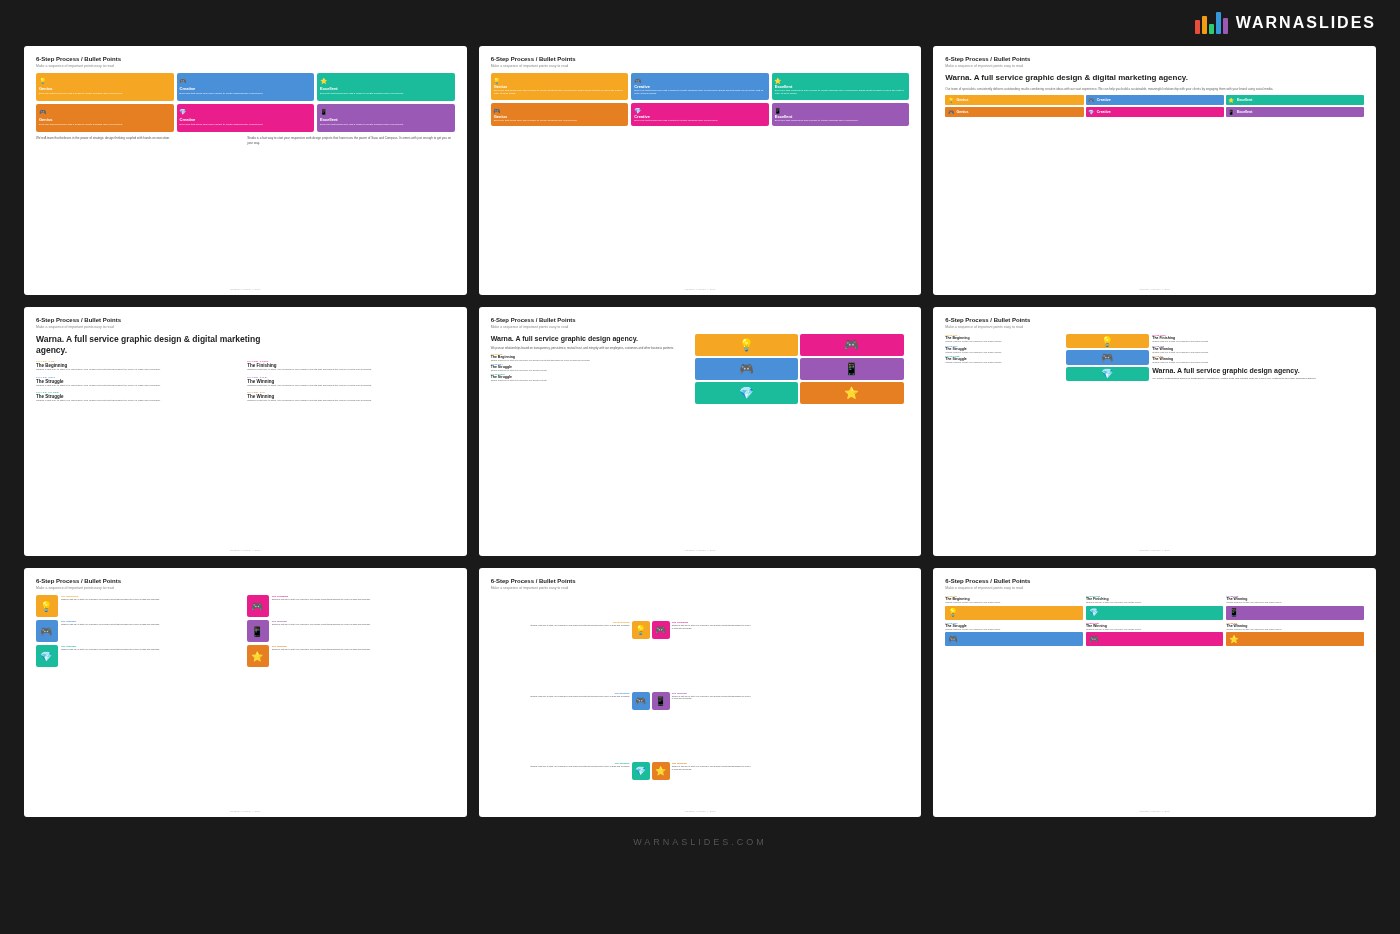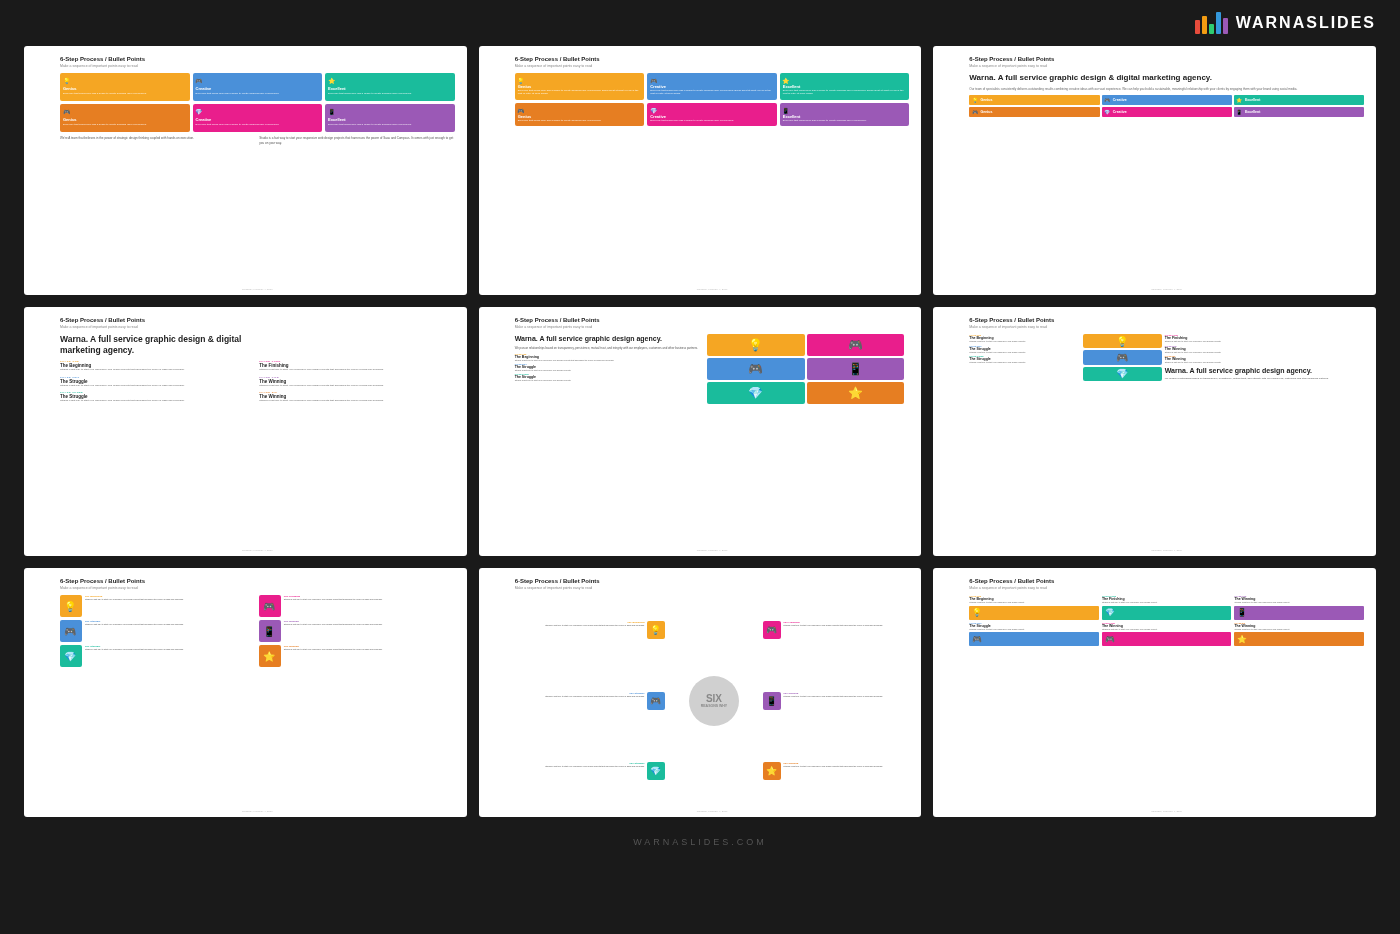--- a/index.html
+++ b/index.html
@@ -52,21 +52,20 @@
       padding: 0 24px 20px 24px;
     }
 
     .slide-card {
       background: white;
       border-radius: 3px;
       overflow: hidden;
       aspect-ratio: 16/9;
       position: relative;
       cursor: pointer;
-      padding-left: 24px;
     }
 
     .slide-inner {
       width: 100%;
       height: 100%;
       padding: 10px 12px 8px;
       position: relative;
       overflow: hidden;
     }
 
@@ -513,26 +512,20 @@
           </div>
           <div style="display:flex;gap:2px;align-items:flex-start;justify-content:flex-end;">
             <div>
               <div style="font-size:2.5px;color:#1abc9c;font-weight:700;text-align:right;">The Struggle</div>
               <div style="font-size:2px;color:#555;line-height:1.3;text-align:right;">Studios a fast way to start your responsive web design projects that harnesses the power of Sass and Compass.</div>
             </div>
             <div style="background:#1abc9c;width:18px;height:18px;border-radius:2px;display:flex;align-items:center;justify-content:center;font-size:9px;flex-shrink:0;">💎</div>
           </div>
         </div>
 
-        <div style="display:flex;align-items:center;justify-content:center;">
-          <div style="width:50px;height:50px;border-radius:50%;background:#d0d0d0;display:flex;flex-direction:column;align-items:center;justify-content:center;">
-            <div style="font-size:10px;font-weight:900;color:#888;line-height:1;">SIX</div>
-            <div style="font-size:3.5px;color:#888;font-weight:600;">REASONS WHY</div>
-          </div>
-        </div>
 
         <div style="display:flex;flex-direction:column;justify-content:space-around;">
           <div style="display:flex;gap:2px;align-items:flex-start;">
             <div style="background:#e91e8c;width:18px;height:18px;border-radius:2px;display:flex;align-items:center;justify-content:center;font-size:9px;flex-shrink:0;">🎮</div>
             <div>
               <div style="font-size:2.5px;color:#e91e8c;font-weight:700;">The Finishing</div>
               <div style="font-size:2px;color:#555;line-height:1.3;">Studios a fast way to start your responsive web design projects that harnesses the power of Sass and Compass.</div>
             </div>
           </div>
           <div style="display:flex;gap:2px;align-items:flex-start;">

